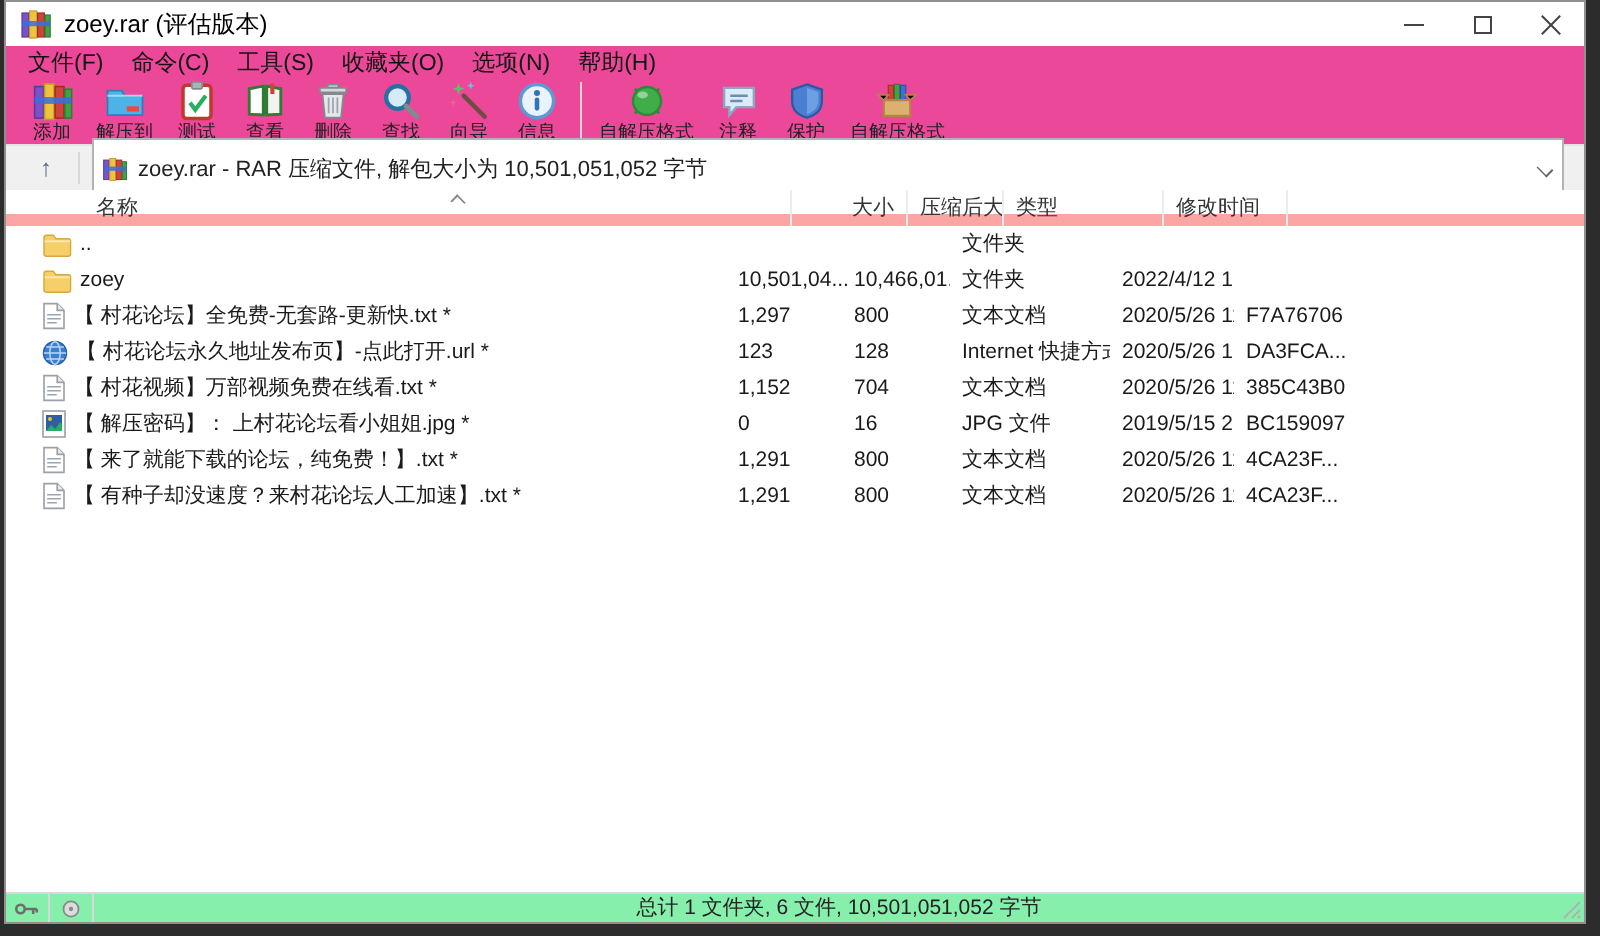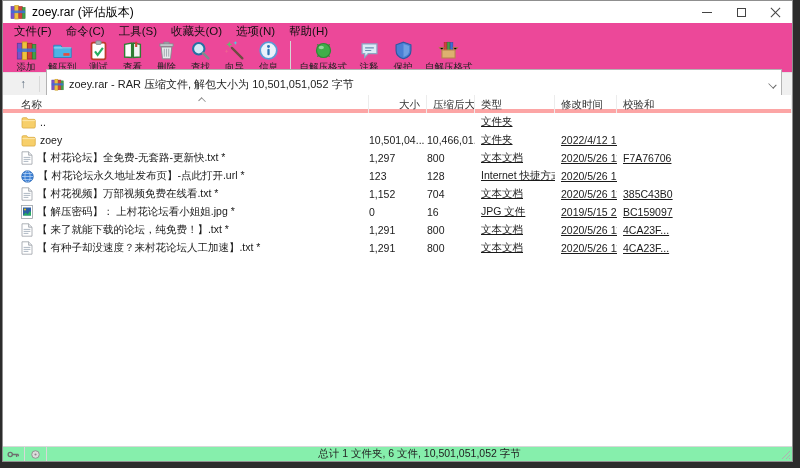--- a/index.html
+++ b/index.html
@@ -39,35 +39,35 @@
   .addr-sep { width:1px; height:16px; background:#d9d9d9; margin:0 6px 0 4px; }
   .combo { flex:1; margin-right:10px; height:30px; background:#fff; border:1px solid #b3b3b3; display:flex; align-items:center; padding:0 4px; }
   .combo svg { width:13px; height:13px; margin-right:5px; flex:0 0 auto; }
   .combo-text { font-size:11px; color:#222; white-space:nowrap; overflow:hidden; }
   .combo-chevron { margin-left:auto; width:8px; height:8px; position:relative; }
   .combo-chevron::before { content:""; position:absolute; left:0; top:1px; width:6px; height:6px;
     border-right:1px solid #666; border-bottom:1px solid #666; transform:rotate(45deg) scale(1,.7); }
 
   
   .grid { display:grid; grid-template-columns:366px 58px 48px 80px 62px 1fr; align-items:center; }
-  .listheader { height:18px; background:#fff; border-bottom:4px solid #fca5a5; color:#333; font-size:10.5px; flex:0 0 auto; position:relative; }
+  .listheader { height:18px; background:#fff; border-bottom:6px solid #fca5a5; color:#333; font-size:10.5px; flex:0 0 auto; position:relative;padding-left:27px; }
   .hcell { height:18px; line-height:18px; border-right:1px solid #ececec; padding-left:6px; white-space:nowrap; overflow:hidden; position:relative; }
   .hcell.name { padding-left:18px; }
   .hcell.num { text-align:right; padding-right:6px; }
   .sort-caret { position:absolute; left:196px; top:0; width:7px; height:7px; }
   .sort-caret::before { content:""; position:absolute; left:0; top:3px; width:5px; height:5px;
     border-left:1px solid #888; border-top:1px solid #888; transform:rotate(45deg) scale(1,.8); }
 
   .filelist { flex:1 1 auto; background:#fff; overflow:hidden; }
   .file-row { height:18px; font-size:10.5px; }
   .cell { white-space:nowrap; overflow:hidden; }
   .cell.name { padding-left:18px; display:flex; align-items:center; gap:4px; }
   .cell.name svg { flex:0 0 auto; }
   .cell.num { text-align:left; padding-right:6px; }
-  .cell.lft { padding-left:6px;text-decoration:underline; }
+  .cell.lft { padding-left:6px; }
 
   
   .statusbar { height:15px; background:#86efac; border-top:1px solid #d8d8d8; display:flex; align-items:center; flex:0 0 auto; position:relative; }
   .status-cell { width:22px; height:100%; display:flex; align-items:center; justify-content:center; border-right:1px solid #d8d8d8; }
   .status-cell svg { width:13px; height:9px; }
   .status-total { flex:1; text-align:center; font-size:10.5px; color:#222; }
   .resize-grip { position:absolute; right:1px; bottom:1px; width:10px; height:10px; }
 
   .dark-strip-bottom { position:absolute; left:0; bottom:0; width:100%; height:5px; background:#2c2c2c; }
 </style>
@@ -241,21 +241,20 @@
 
     <div class="listheader grid">
       <div class="hcell name">
         <span>名称</span>
         <div class="sort-caret"></div>
       </div>
       <div class="hcell num">大小</div>
       <div class="hcell num">压缩后大小</div>
       <div class="hcell">类型</div>
       <div class="hcell">修改时间</div>
-      <div class="hcell">校验和</div>
     </div>
 
     <div class="filelist">
 
       <div class="file-row grid">
         <div class="cell name">
             <svg width="15" height="13" viewBox="0 0 16 14">
               <use href="#folder-shape"></use>
             </svg>
             <span>..</span>
@@ -301,20 +300,21 @@
             <circle cx="7" cy="7" r="6.2" fill="#3b7fd4" stroke="#1f5fae" stroke-width="0.8"></circle>
             <ellipse cx="7" cy="7" rx="2.8" ry="6" fill="none" stroke="#bcd7f5" stroke-width="0.8"></ellipse>
             <path d="M1 7 h12 M2.2 3.8 h9.6 M2.2 10.2 h9.6" stroke="#bcd7f5" stroke-width="0.8" fill="none"></path>
           </svg>
           <span>【 村花论坛永久地址发布页】-点此打开.url *</span>
         </div>
         <div class="cell num">123</div>
         <div class="cell num">128</div>
         <div class="cell lft">Internet 快捷方式</div>
         <div class="cell lft">2020/5/26 13...</div>
+        <div class="cell lft">DA3FCA...</div>
       </div>
 
       <div class="file-row grid">
         <div class="cell name">
             <svg width="12" height="14" viewBox="0 0 12 14">
               <use href="#txt-shape"></use>
             </svg>
             <span>【 村花视频】万部视频免费在线看.txt *</span>
           </div>
         <div class="cell num">1,152</div>

